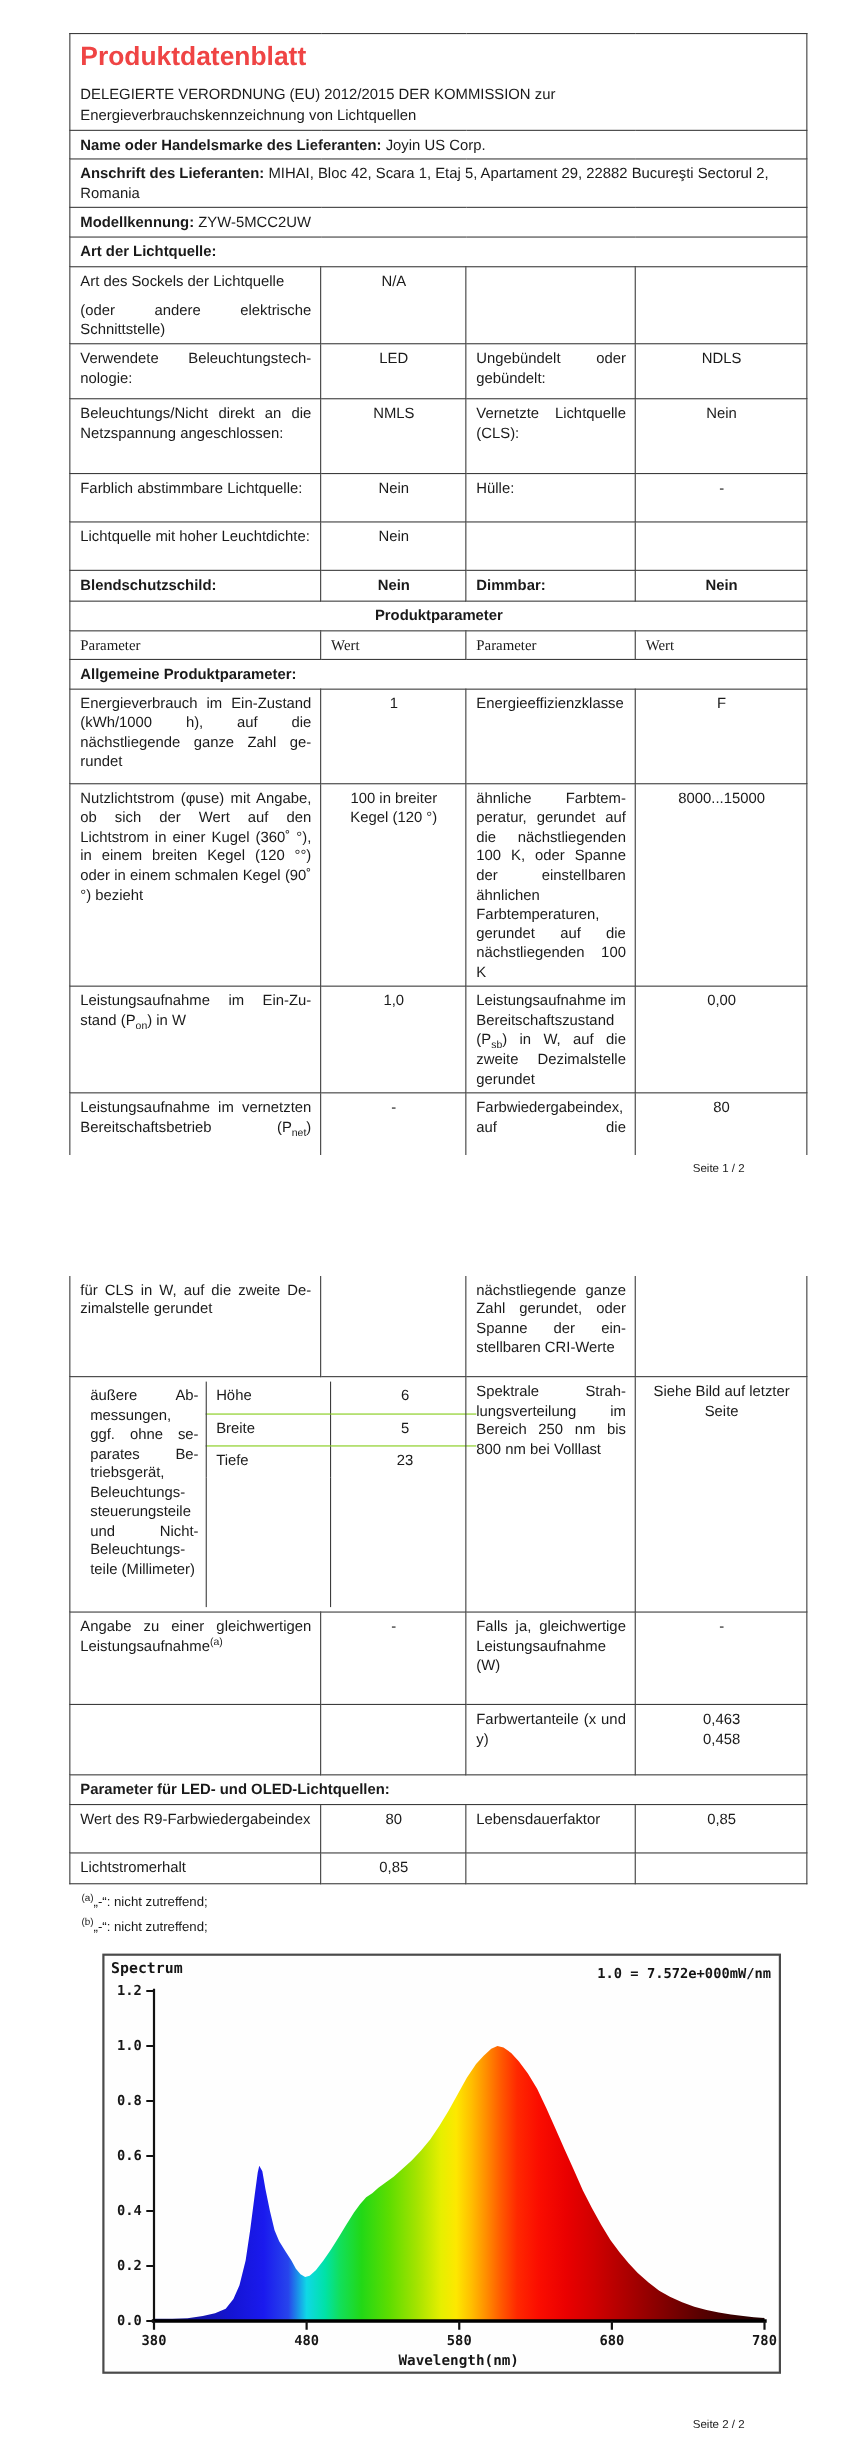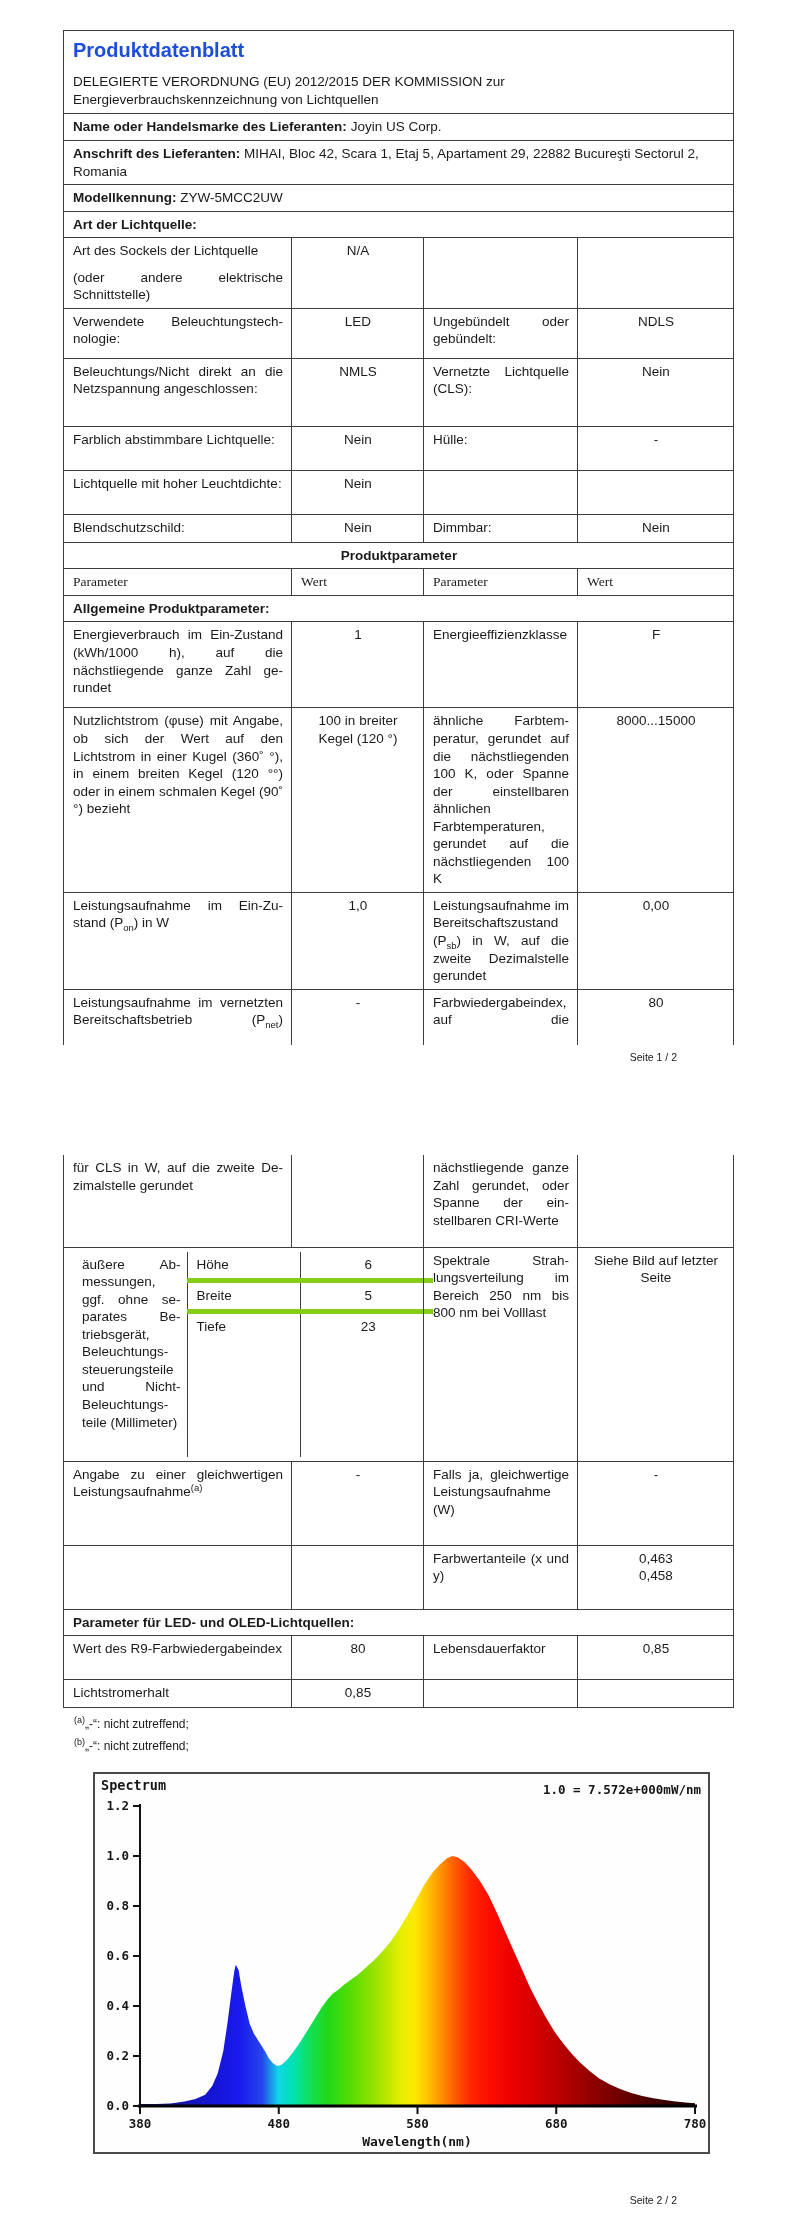--- a/index.html
+++ b/index.html
@@ -17,38 +17,38 @@
     border:1px solid #3d3d3d;vertical-align:top;padding:4px 8px 4px 9px;
     word-wrap:break-word;
   }
   td.lblc{text-align:justify;}
   td.valc{text-align:center;}
   td.jl{text-align:justify;text-align-last:justify;}
   tr.cut td{border-bottom:none;}
   tr.cont td{border-top:none;}
   
   td.titlecell{padding:6px 12px 12px 12px;}
-  h1.ttl{font-size:20px;font-weight:bold;color:#1d4ed8;margin:4px 0 12px 0;line-height:1.1;}
+  h1.ttl{font-size:24px;font-weight:bold;color:#ef4444;margin:4px 0 12px 0;line-height:1.1;}
   .subt{font-size:13.5px;line-height:1.35;}
   .inl-lbl{font-weight:bold;}
   td.inforow{padding:7px 12px 8px 12px;}
   td.secrow{font-weight:bold;padding:6px 12px;}
   td.center-sec{font-weight:bold;text-align:center;padding:3px 8px;}
   td.left-sec{font-weight:bold;text-align:left;padding:3px 12px;}
   td.hdr{padding:3px 8px 3px 9px;font-family:Liberation Serif, serif;}
   .para2{margin-top:9px;}
   .sb{vertical-align:sub;font-size:9.5px;line-height:0;}
   .sp{vertical-align:super;font-size:9.5px;line-height:0;}
   
   td.nopad{padding:0;}
   table.sub{border-collapse:collapse;table-layout:fixed;width:100%;height:100%;font-size:13.5px;line-height:1.30;}
   table.sub td{border:none;vertical-align:top;padding:4px 6px 4px 9px;word-wrap:break-word;}
   table.sub td.dl{border-right:1px solid #3d3d3d;text-align:justify;}
   table.sub td.dk{border-right:1px solid #3d3d3d;}
-  table.sub tr.hline td.dk, table.sub tr.hline td.dv{border-bottom:5px solid #84cc16;}
+  table.sub tr.hline td.dk, table.sub tr.hline td.dv{border-bottom:1px solid #84cc16;}
   table.sub td.dv{text-align:center;}
   table.sub tr.fix{height:29px;}
   
   .pgfooter{width:677px;text-align:right;font-size:10.5px;color:#202020;margin-top:6px;}
   .pgbreak{height:92px;}
   .fnotes{margin:10px 0 0 74px;font-size:12px;line-height:1.1;}
   .fn{margin-bottom:9px;}
   .fn .sp{font-size:9px;}
   
   .chart-box{
@@ -138,21 +138,21 @@
       <td class="valc">-</td>
     </tr>
 
     <tr style="height:44px;">
       <td class="lblc">Lichtquelle mit hoher Leucht­dichte:</td>
       <td class="valc">Nein</td>
       <td class="lblc"></td>
       <td class="valc"></td>
     </tr>
 
-    <tr style="height:28px;">
+    <tr style="height:28px;font-weight:bold;">
       <td class="lblc">Blendschutzschild:</td>
       <td class="valc">Nein</td>
       <td class="lblc">Dimmbar:</td>
       <td class="valc">Nein</td>
     </tr>
 
     <tr>
       <td colspan="4" class="center-sec">Produktparameter</td>
     </tr>
 

